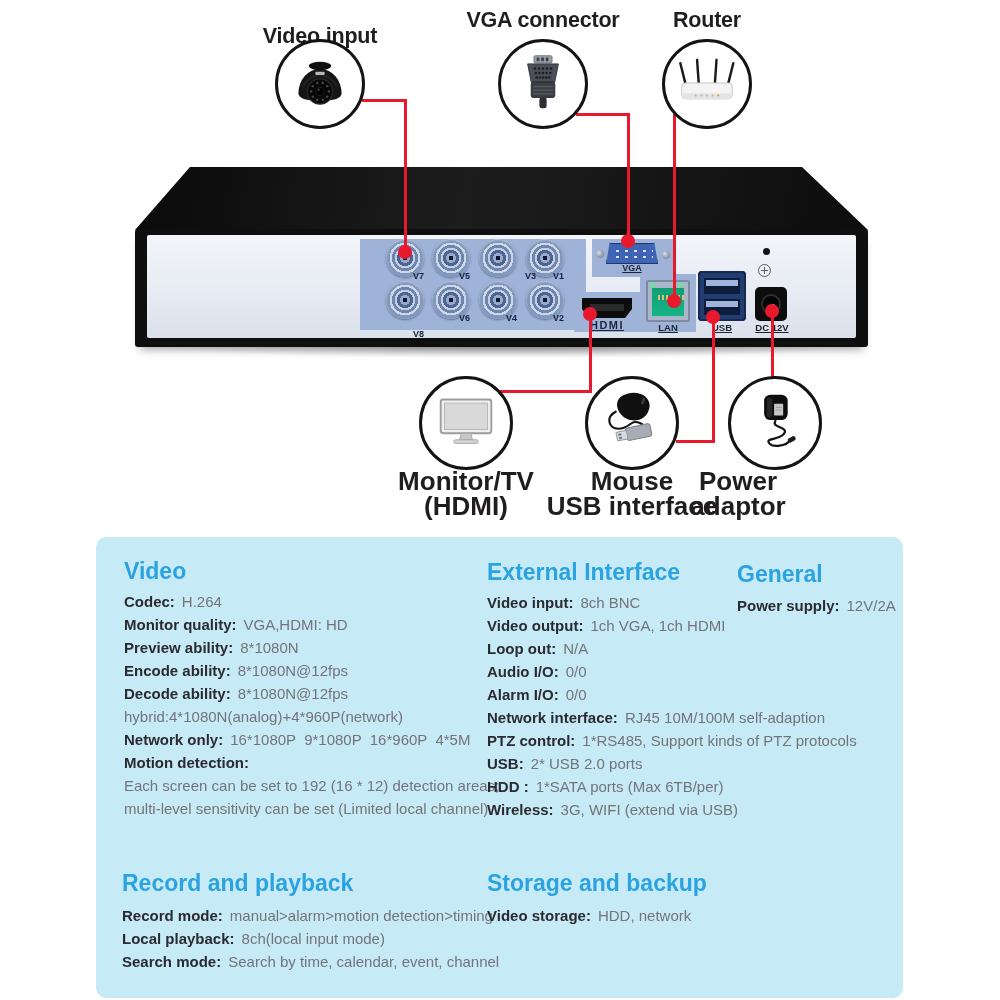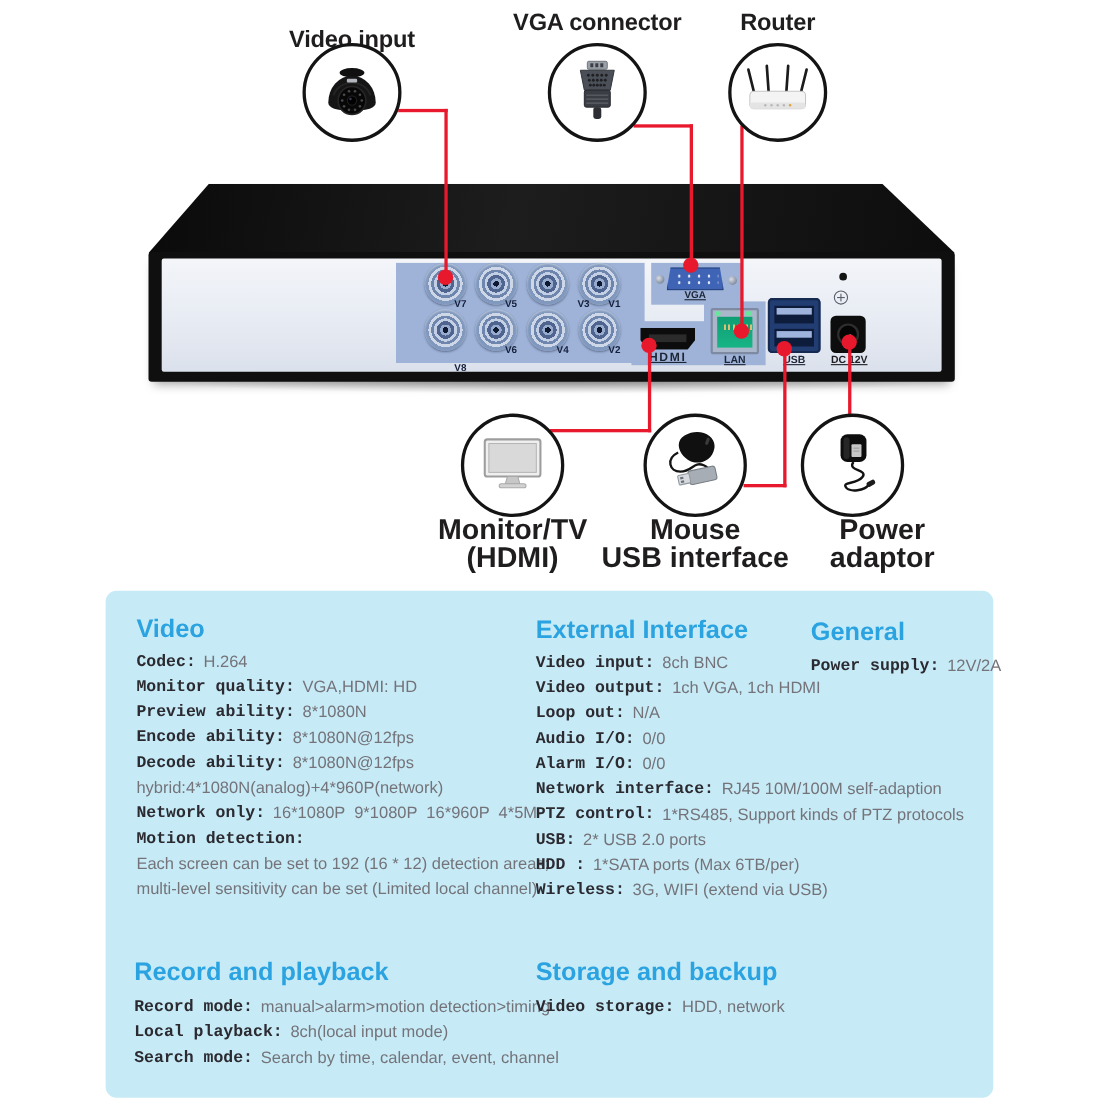--- a/index.html
+++ b/index.html
@@ -67,21 +67,21 @@
   .ground:after{content:"";position:absolute;left:2px;top:4.5px;width:6.5px;height:1.5px;background:#5a5f68;}
   .dev-shadow{position:absolute;left:140px;top:346px;width:724px;height:12px;z-index:4;
               background:radial-gradient(ellipse at 50% 0%,rgba(0,0,0,.28),rgba(0,0,0,0) 70%);}
 
   
   .spec-panel{position:absolute;left:96px;top:537px;width:807px;height:461px;
               background:#c7ebf6;border-radius:10px;z-index:2;}
   .spec-title{position:absolute;font-size:23px;font-weight:700;color:#2ba3e1;z-index:3;}
   .spec-rows{position:absolute;font-size:15px;line-height:23px;z-index:3;}
   .spec-row{display:flex;}
-  .spec-row .k{font-weight:700;color:#2b2a31;white-space:pre;margin-right:7px;font-family:Liberation Mono, monospace;}
+  .spec-row .k{font-weight:700;color:#2b2a31;white-space:pre;margin-right:7px;}
   .spec-row .v{color:#74737a;white-space:pre;}
 </style>
 </head>
 <body>
 
 <div class="stage">
 
   <div class="toplabel" style="left:220px;top:24px;width:200px;">Video input</div>
   <div class="toplabel" style="left:443px;top:8px;width:200px;">VGA connector</div>
   <div class="toplabel" style="left:607px;top:8px;width:200px;">Router</div>
@@ -296,21 +296,21 @@
   </div>
 
   <div class="botlabel" style="left:366px;top:469px;width:200px;">
     <div>Monitor/TV</div>
     <div>(HDMI)</div>
   </div>
   <div class="botlabel" style="left:532px;top:469px;width:200px;">
     <div>Mouse</div>
     <div>USB interface</div>
   </div>
-  <div class="botlabel" style="left:702px;top:469px;width:200px;">
+  <div class="botlabel" style="left:638px;top:469px;width:200px;">
     <div>Power</div>
     <div>adaptor</div>
   </div>
 
   <div class="spec-panel"></div>
 
   <div class="spec-title" style="left:124px;top:558px;">Video</div>
   <div class="spec-rows" style="left:124px;top:590px;width:360px;">
     <div class="spec-row">
         <span class="k">Codec:</span>

